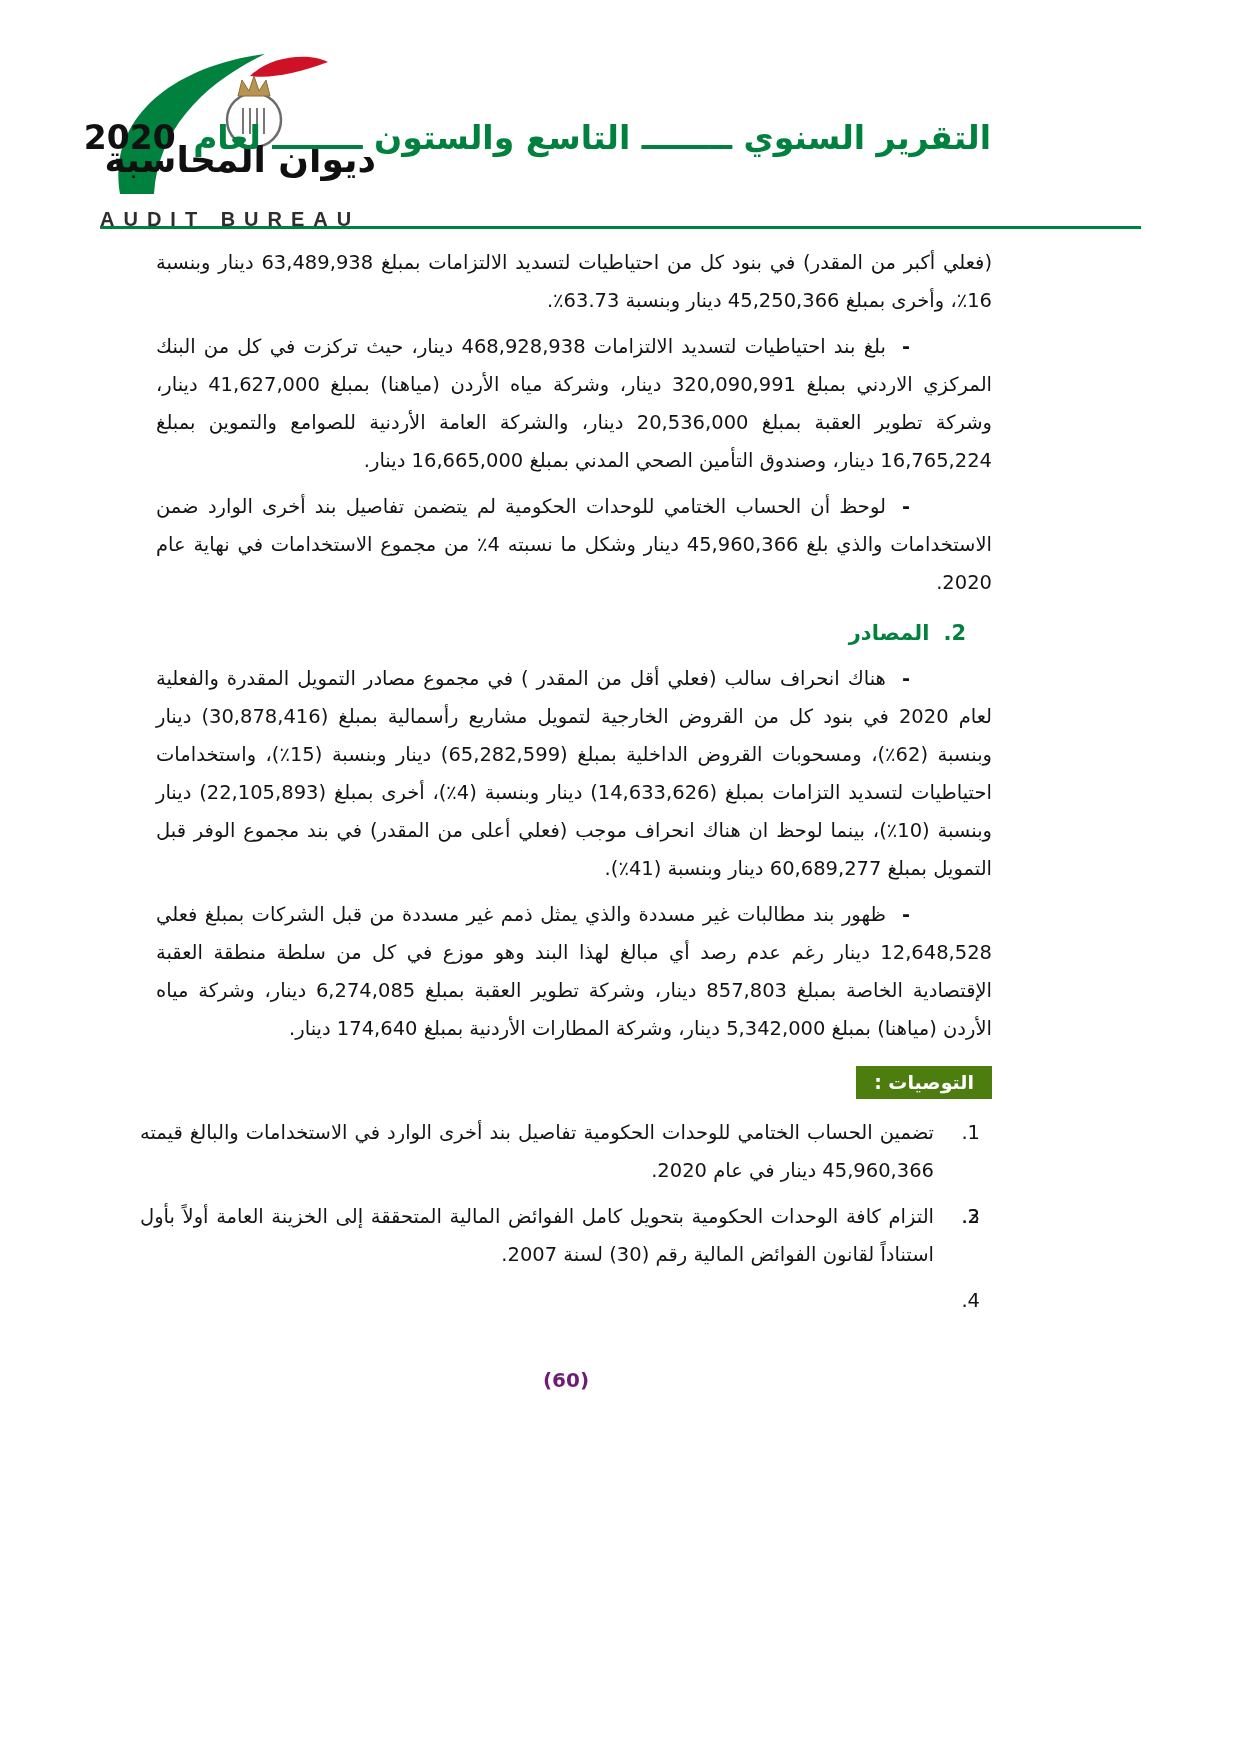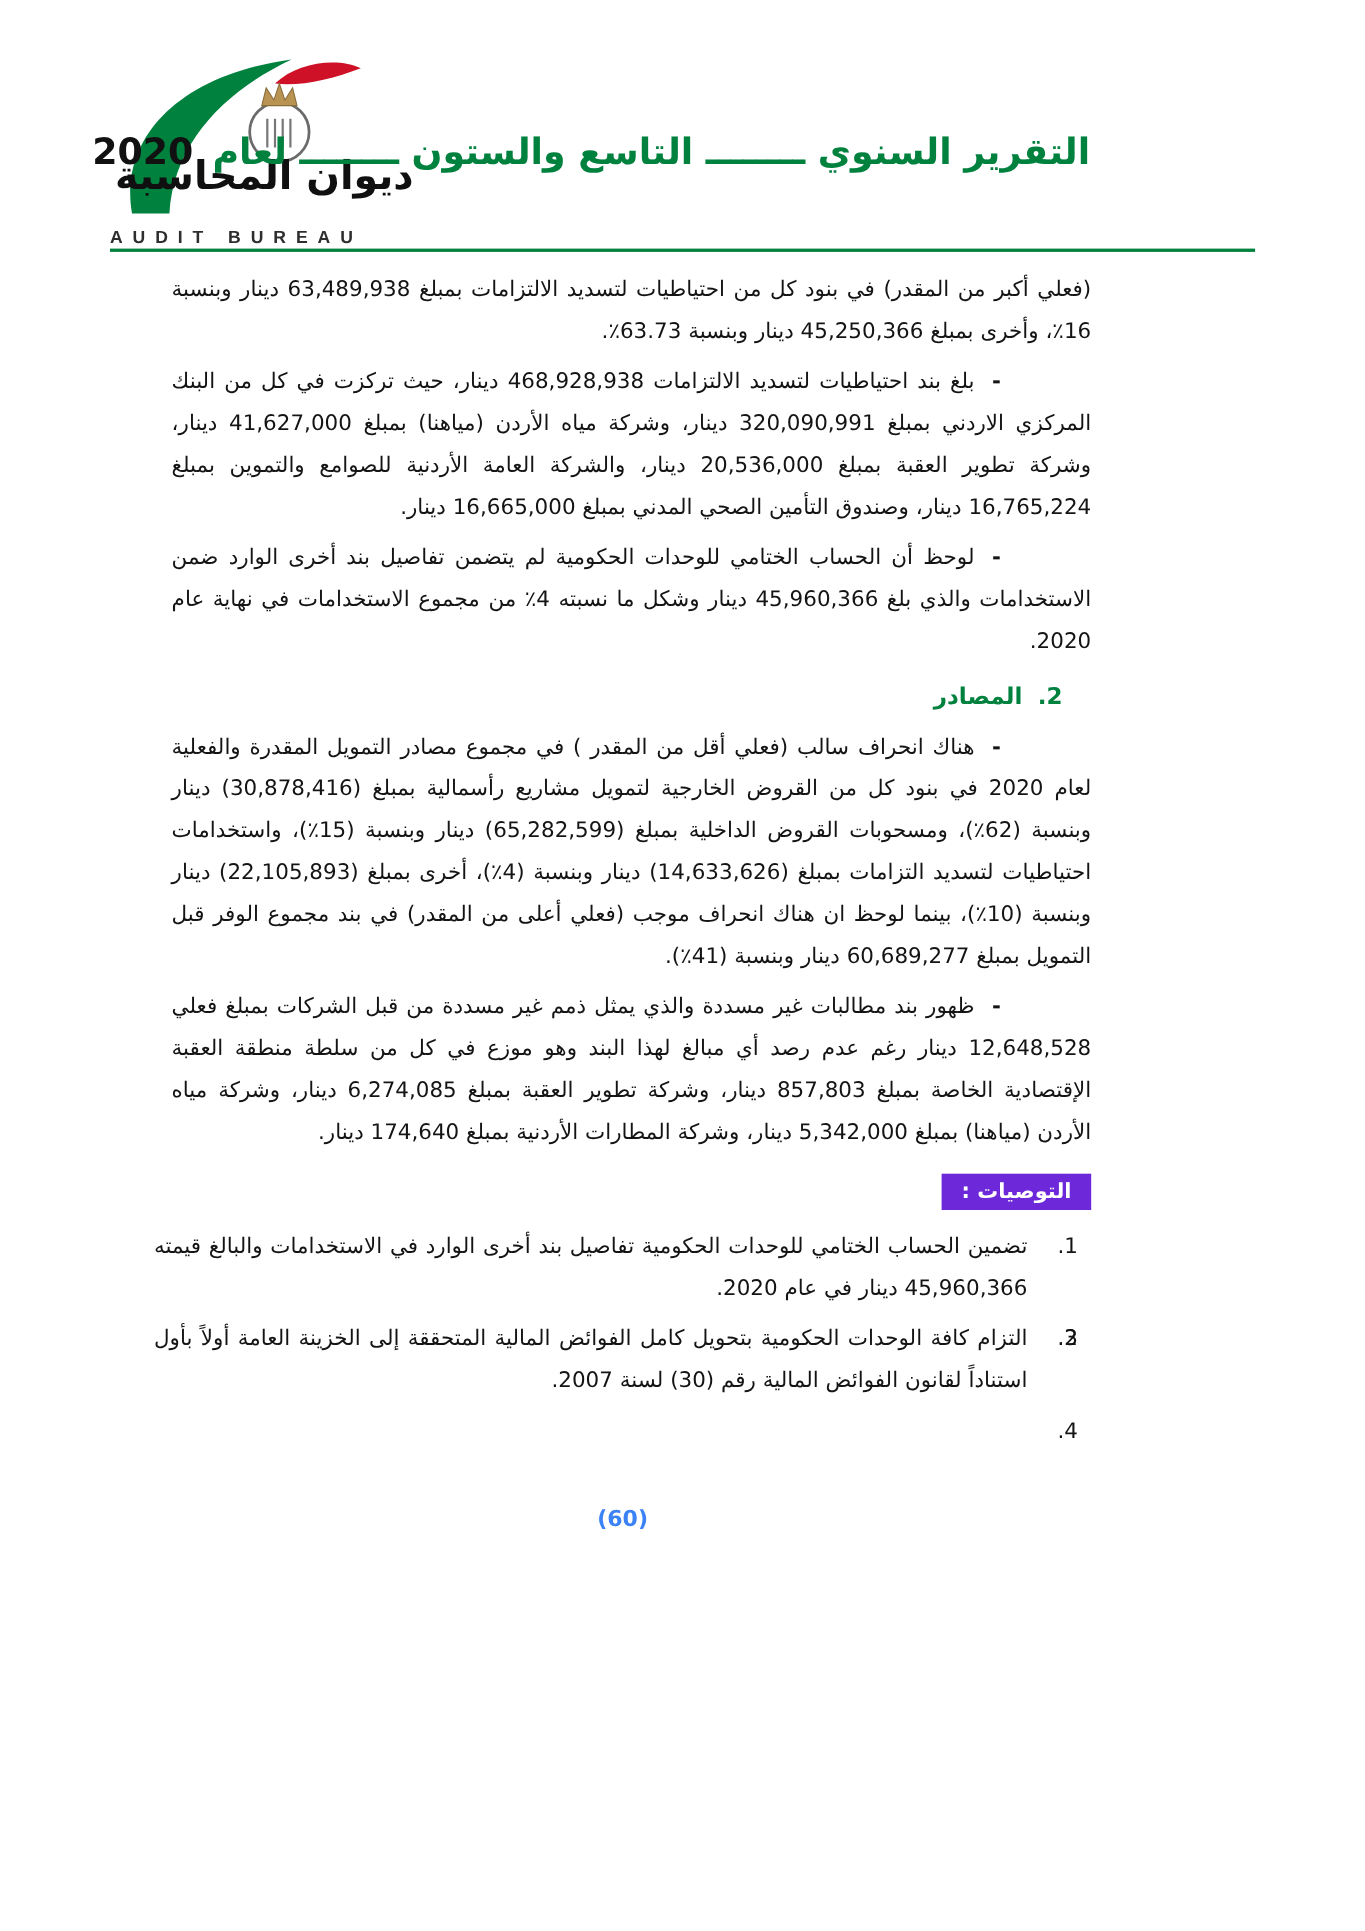--- a/index.html
+++ b/index.html
@@ -19,21 +19,21 @@
   .logo {
     position: absolute;
     left: 100px;
     top: 42px;
     width: 285px;
     text-align: left;
   }
   .logo-english {
     margin-top: 0px;
     font-family: "Liberation Sans", sans-serif;
-    font-size: 16px;
+    font-size: 20px;
     font-weight: bold;
     letter-spacing: 9px;
     color: #2e2e2e;
     white-space: nowrap;
   }
   .header-title {
     position: absolute;
     top: 118px;
     right: 250px;
     direction: rtl;
@@ -76,39 +76,39 @@
     color: #00813e;
     font-size: 21px;
     font-weight: bold;
     text-indent: 0;
   }
   .section-head .sec-num { margin-left: 14px; }
 
   .rec-box { margin: 16px 0 12px 0; text-align: right; text-indent: 0; }
   .rec-box .rec-box-inner {
     display: inline-block;
-    background: #6d28d9;
+    background: #4d7c0f;
     color: #ffffff;
     font-weight: bold;
     font-size: 19px;
     line-height: 30px;
     padding: 1px 18px 2px 18px;
   }
 
   .rec { position: relative; padding-right: 58px; margin-bottom: 8px; }
   .rec-num { position: absolute; right: 12px; top: 0; }
 
   
   .page-num {
     position: absolute;
     top: 1368px;
     left: 140px;
     width: 852px;
     text-align: center;
-    color: #3b82f6;
+    color: #701a75;
     font-weight: bold;
     font-size: 20px;
     direction: rtl;
   }
 </style>
 </head>
 <body>
 
 <div class="page">
 

